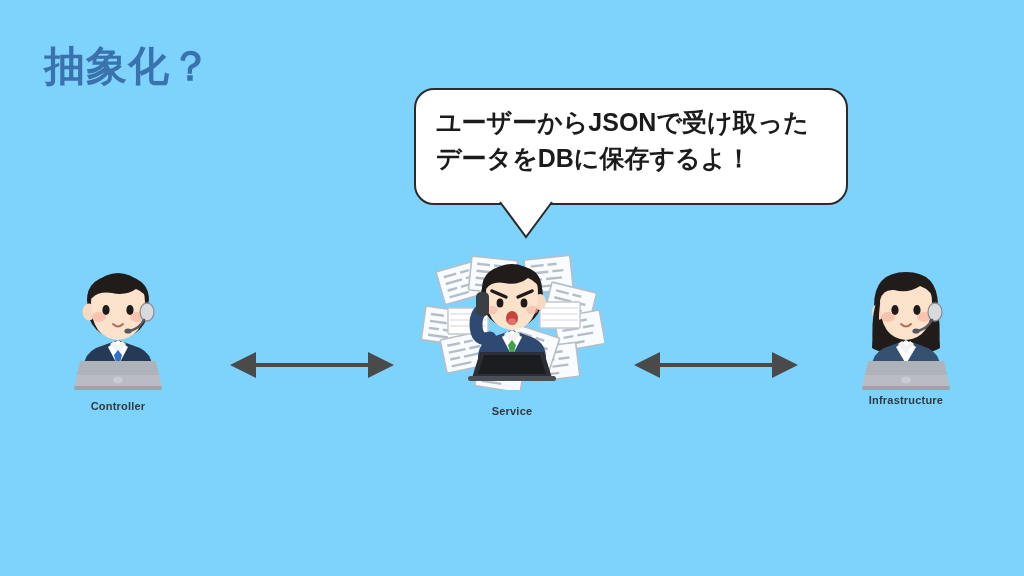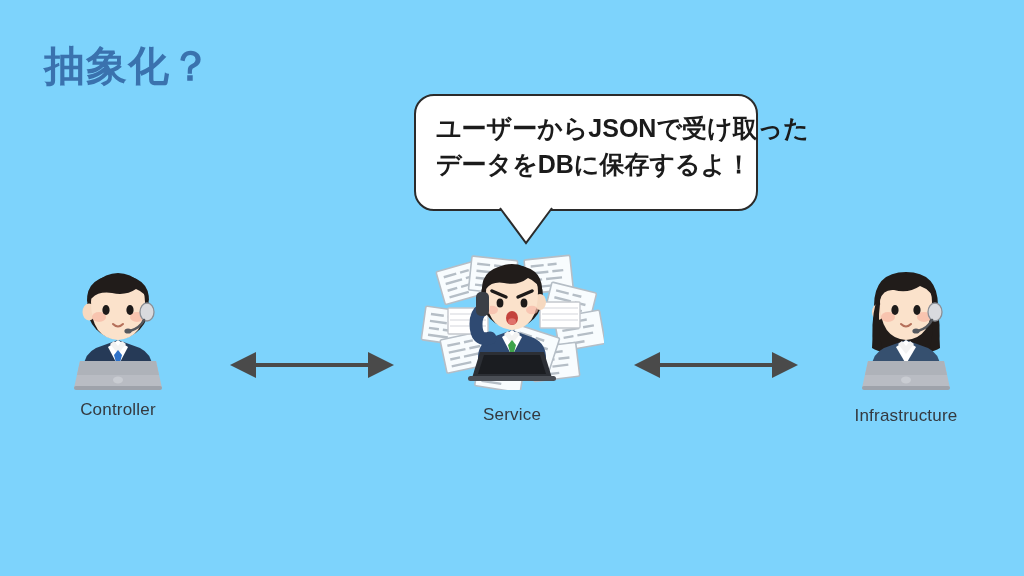--- a/index.html
+++ b/index.html
@@ -31,22 +31,22 @@
     letter-spacing: 1px;
     color: #3a72ae;
     line-height: 1.1;
     white-space: nowrap;
   }
 
   
   .bubble-wrap {
     position: absolute;
     left: 414px;
-    top: 94px;
-    width: 344px;
+    top: 88px;
+    width: 434px;
     height: 117px;
   }
   .bubble {
     position: absolute;
     inset: 0;
     background: #ffffff;
     border: 2px solid #2b2b2b;
     border-radius: 20px;
     box-sizing: border-box;
   }
@@ -71,38 +71,38 @@
     height: 38px;
     overflow: visible;
   }
 
   
   .node {
     position: absolute;
     text-align: center;
   }
   .node-label {
-    font-size: 17px;
-    font-weight: 400;
+    font-size: 11px;
+    font-weight: 700;
     color: #34393f;
     letter-spacing: 0.2px;
     white-space: nowrap;
   }
   .node-art {
     display: block;
     margin: 0 auto;
   }
 
   #node-controller   { left: 38px;  top: 262px; width: 160px; }
   #node-service      { left: 420px; top: 248px; width: 184px; }
   #node-infrastructure { left: 826px; top: 262px; width: 160px; }
 
   #node-controller .node-label   { margin-top: 10px; }
   #node-service .node-label      { margin-top: 15px; }
-  #node-infrastructure .node-label { margin-top: 16px; }
+  #node-infrastructure .node-label { margin-top: 4px; }
 
   
   .arrow {
     position: absolute;
     top: 348px;
     height: 34px;
   }
   #arrow-left  { left: 228px; width: 168px; }
   #arrow-right { left: 632px; width: 168px; }
 </style>

